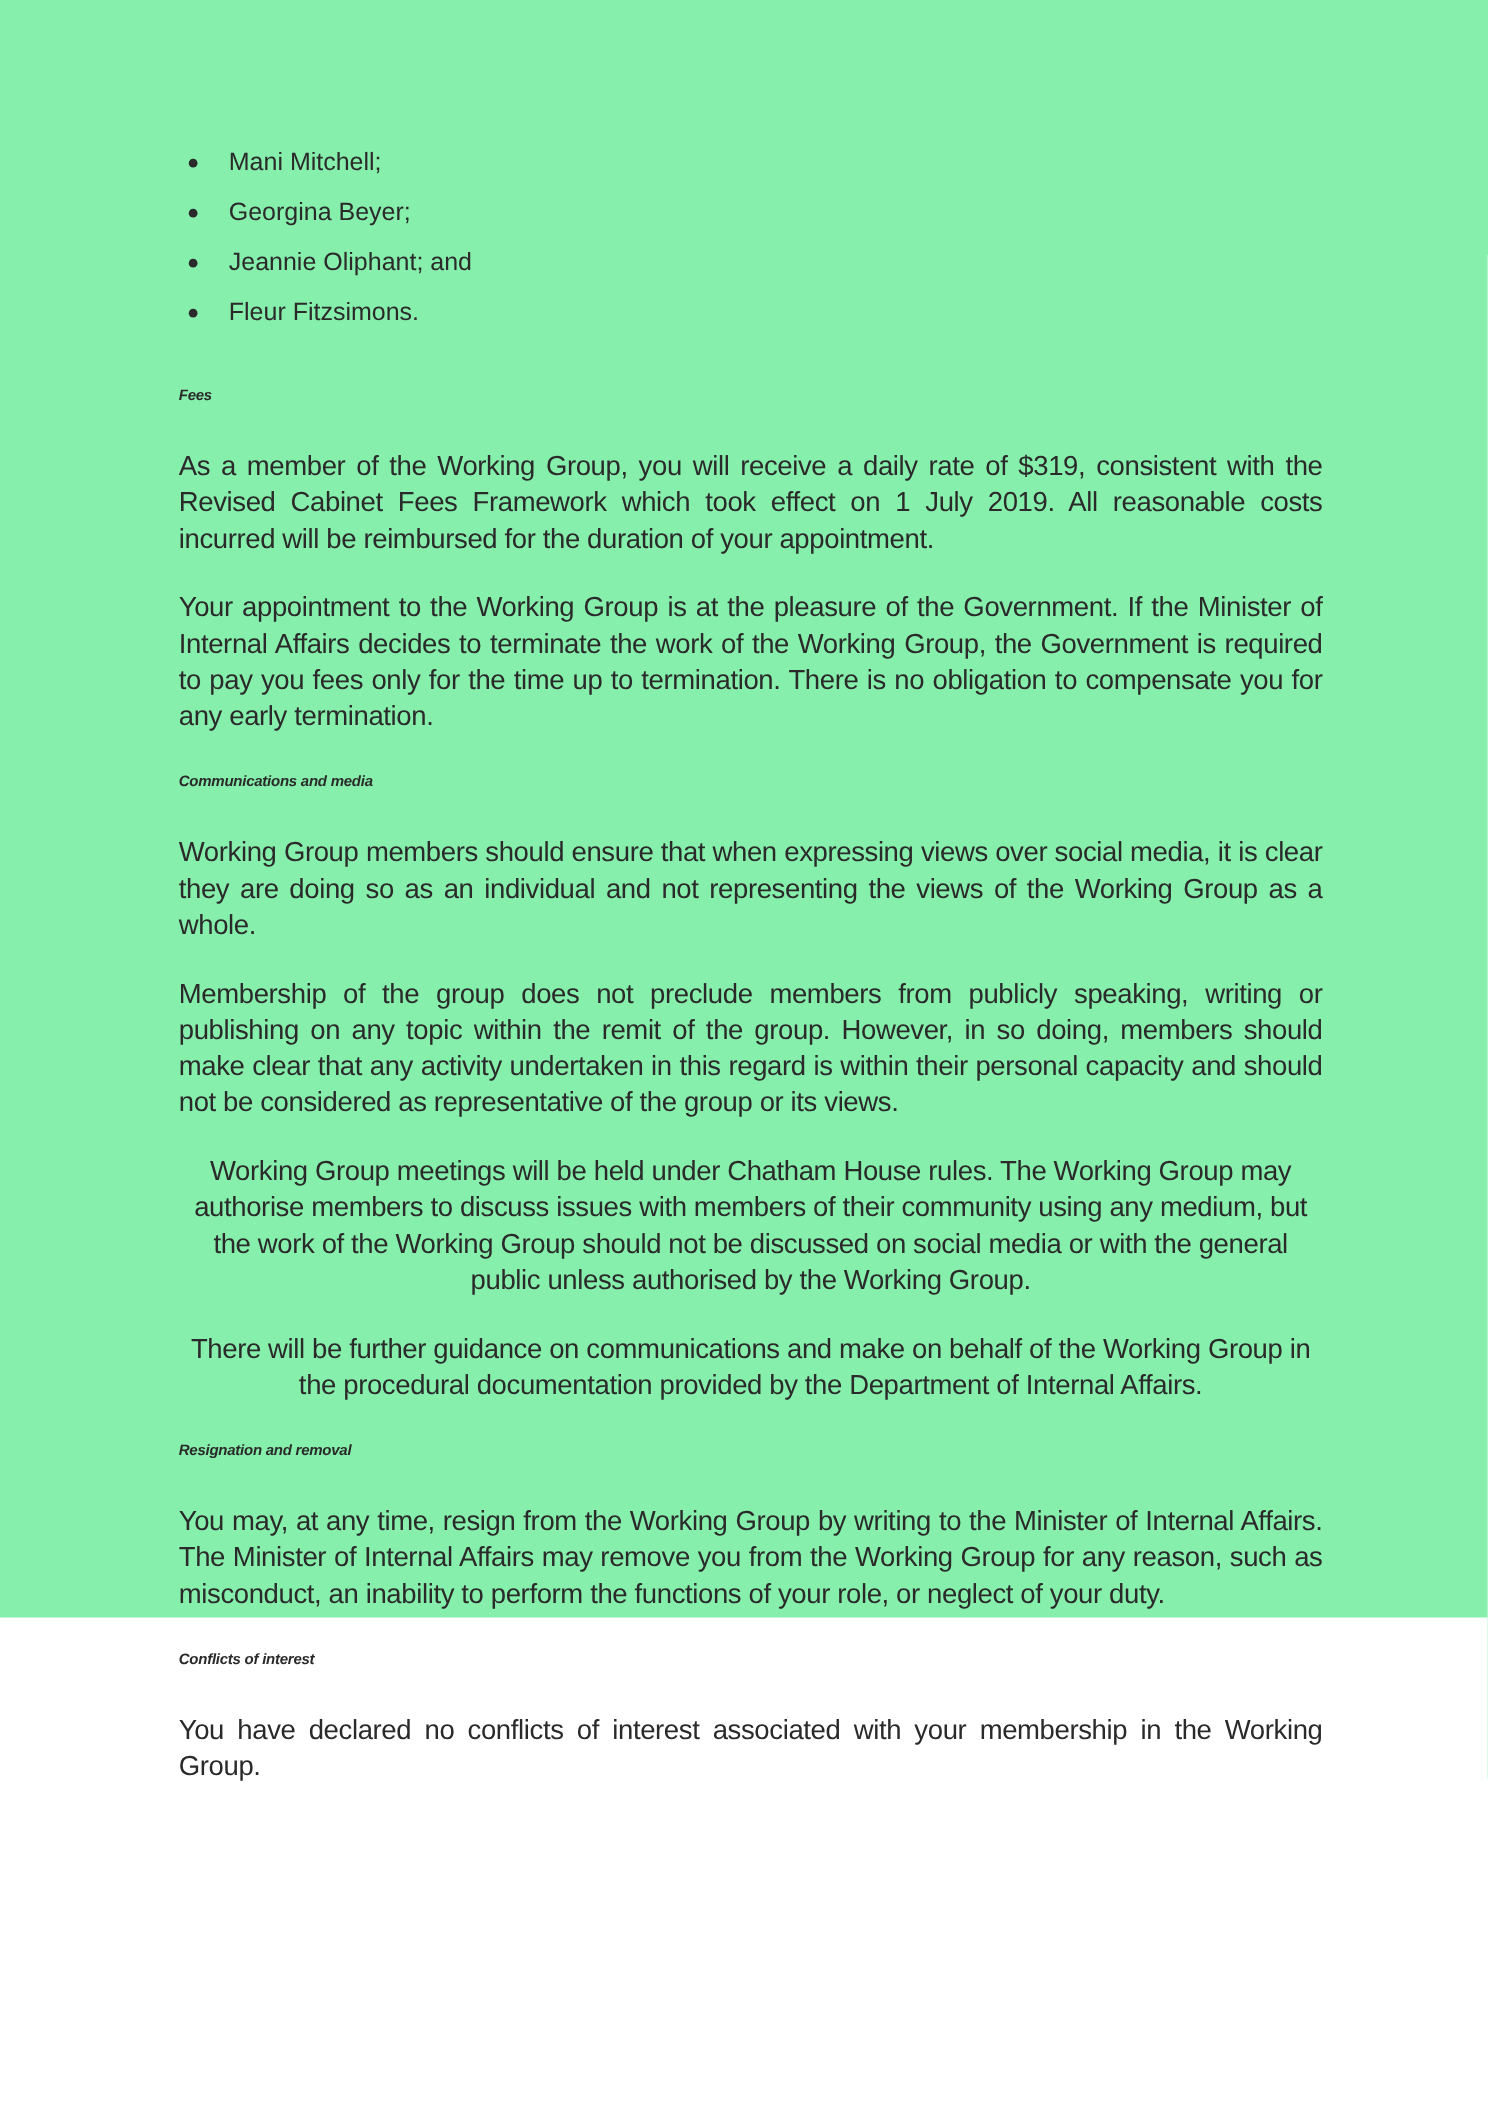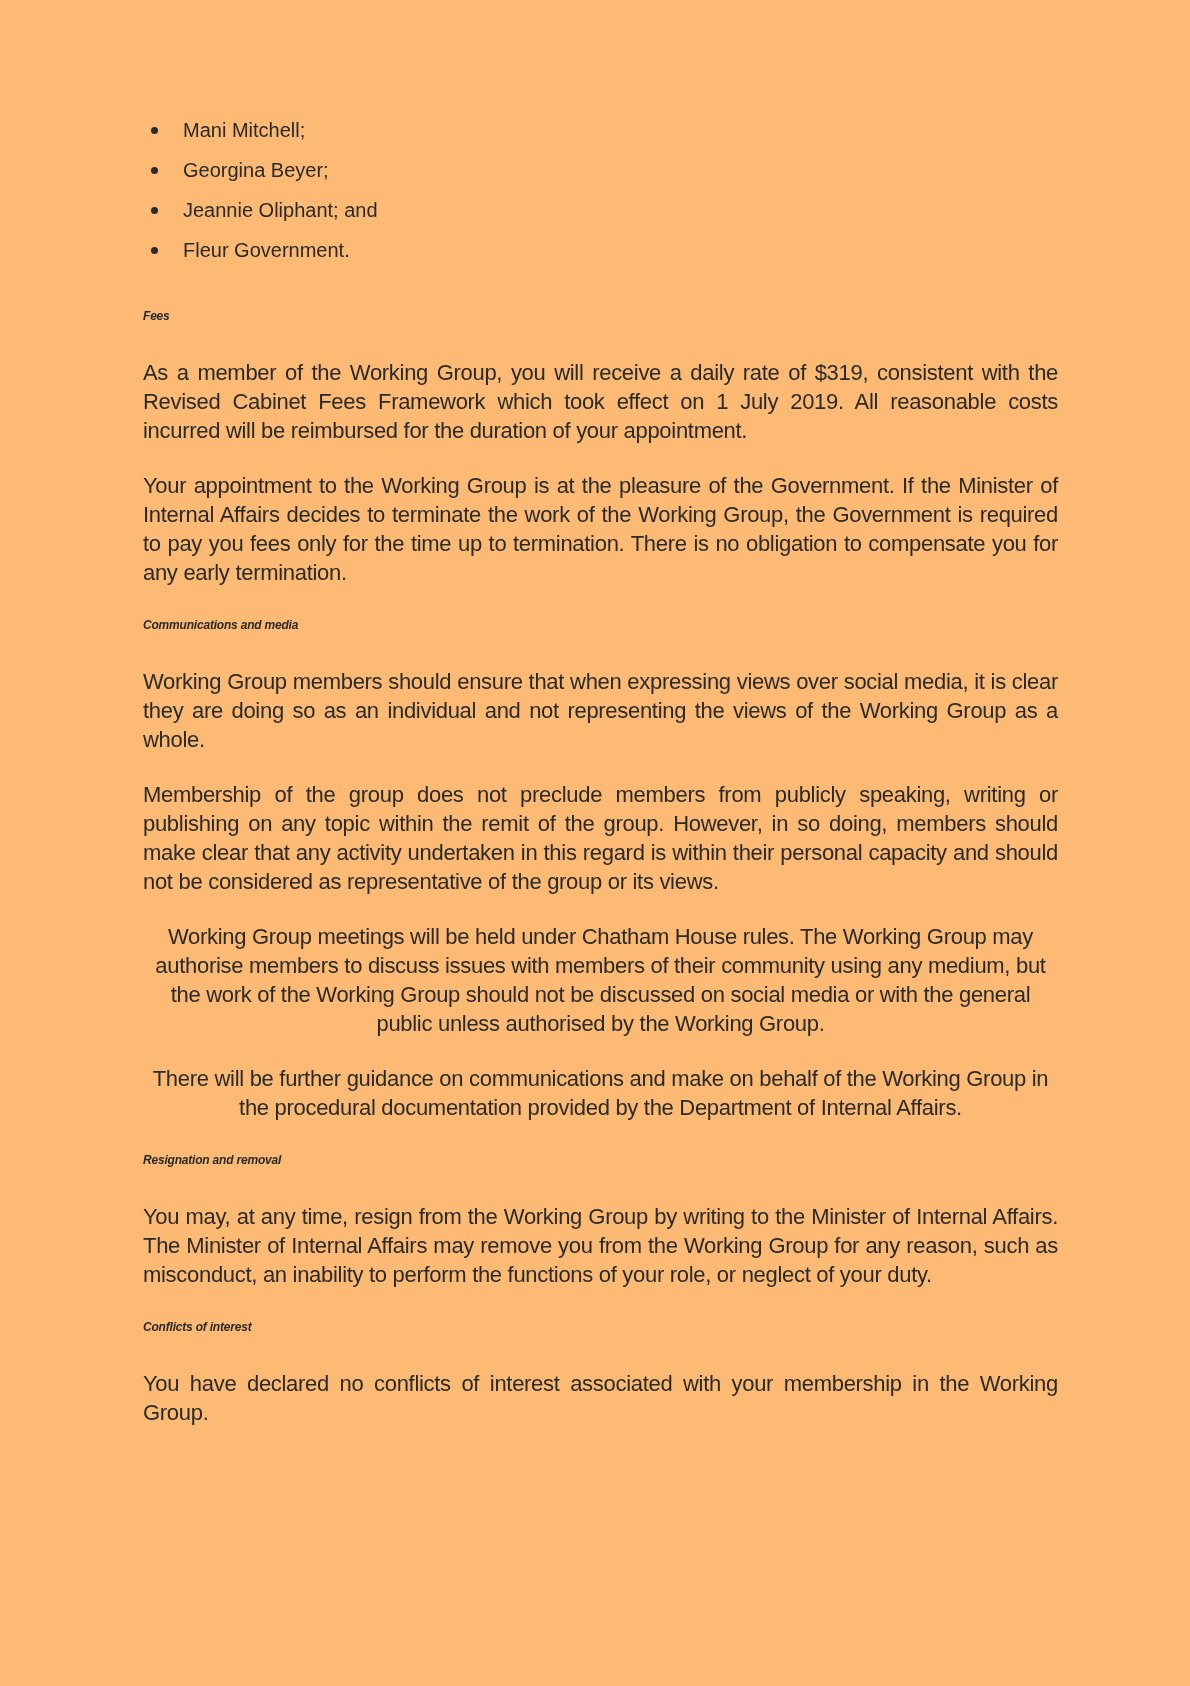--- a/index.html
+++ b/index.html
@@ -12,22 +12,22 @@
       height: 1686px;
       position: relative;
       overflow: hidden;
       font-family: "Liberation Sans", sans-serif;
       color: #2a2a2a;
     }
     .page {
       position: absolute;
       left: 0; top: 0;
       width: 1190px;
-      height: 1686px;
-      background: #fdba74;
+      height: 1294px;
+      background: #86efac;
     }
     .content {
       position: absolute;
       left: 143px;
       top: 118px;
       width: 915px;
     }
     .bullets {
       list-style: none;
       margin: 0;
@@ -70,21 +70,21 @@
 </head>
 <body>
 
 <div class="page">
   <div class="content">
 
     <ul class="bullets">
       <li><span class="dot"></span><span>Mani Mitchell;</span></li>
       <li><span class="dot"></span><span>Georgina Beyer;</span></li>
       <li><span class="dot"></span><span>Jeannie Oliphant; and</span></li>
-      <li><span class="dot"></span><span>Fleur Government.</span></li>
+      <li><span class="dot"></span><span>Fleur Fitzsimons.</span></li>
     </ul>
 
     <div style="height:10px"></div>
 
     <section>
       <h2 class="heading">Fees</h2>
       <p class="para">As a member of the Working Group, you will receive a daily rate of $319, consistent with the Revised Cabinet Fees Framework which took effect on 1 July 2019. All reasonable costs incurred will be reimbursed for the duration of your appointment.</p>
       <p class="para">Your appointment to the Working Group is at the pleasure of the Government. If the Minister of Internal Affairs decides to terminate the work of the Working Group, the Government is required to pay you fees only for the time up to termination. There is no obligation to compensate you for any early termination.</p>
     </section>
 

